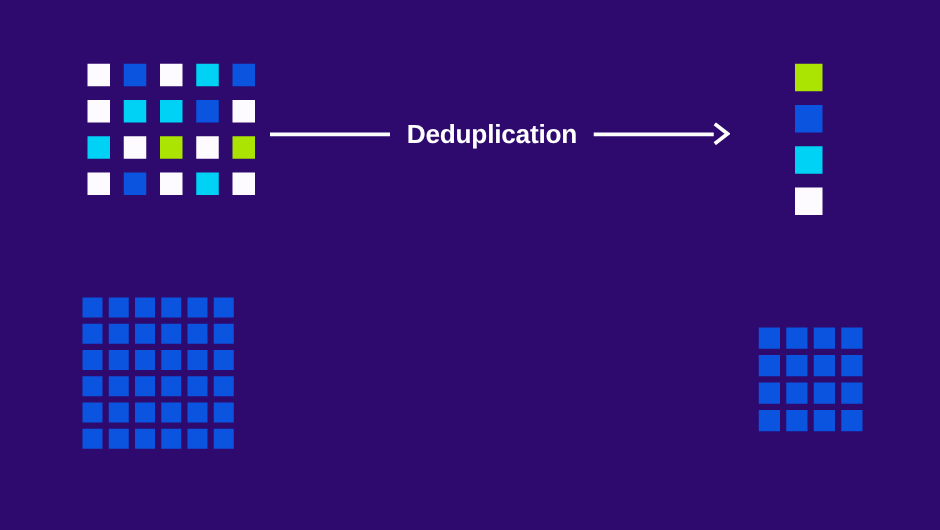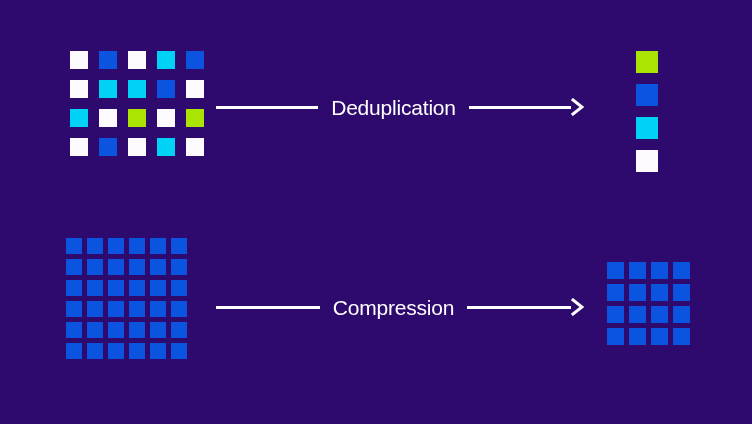--- a/index.html
+++ b/index.html
@@ -94,21 +94,21 @@
 
   .arrow-line {
     flex: 1 1 auto;
     height: 3px;
     background: #ffffff;
   }
   .arrow-label {
     flex: 0 0 auto;
     color: #ffffff;
     font-size: 21px;
-    font-weight: normal;
+    font-weight: bold;
     letter-spacing: -0.2px;
     white-space: nowrap;
     padding: 0 13px;
     line-height: 1;
   }
   .arrow-head {
     flex: 0 0 auto;
     width: 14px;
     height: 18px;
     margin-left: -1px;
@@ -191,28 +191,20 @@
       <div class="cell" style="background: rgb(11, 84, 224);"></div>
       <div class="cell" style="background: rgb(11, 84, 224);"></div>
       <div class="cell" style="background: rgb(11, 84, 224);"></div>
       <div class="cell" style="background: rgb(11, 84, 224);"></div>
       <div class="cell" style="background: rgb(11, 84, 224);"></div>
       <div class="cell" style="background: rgb(11, 84, 224);"></div>
       <div class="cell" style="background: rgb(11, 84, 224);"></div>
       <div class="cell" style="background: rgb(11, 84, 224);"></div>
     </div>
 
-  <div class="arrow-row" id="comp-arrow-row">
-    <span class="arrow-line"></span>
-    <span class="arrow-label">Compression</span>
-    <span class="arrow-line"></span>
-    <svg class="arrow-head" viewBox="0 0 14 18">
-      <polyline points="3,2 12,9 3,16" fill="none" stroke="#ffffff" stroke-width="3" stroke-linecap="square" stroke-linejoin="miter"></polyline>
-    </svg>
-  </div>
 
   <div class="grid" id="comp-result">
       <div class="cell" style="background: rgb(11, 84, 224);"></div>
       <div class="cell" style="background: rgb(11, 84, 224);"></div>
       <div class="cell" style="background: rgb(11, 84, 224);"></div>
       <div class="cell" style="background: rgb(11, 84, 224);"></div>
       <div class="cell" style="background: rgb(11, 84, 224);"></div>
       <div class="cell" style="background: rgb(11, 84, 224);"></div>
       <div class="cell" style="background: rgb(11, 84, 224);"></div>
       <div class="cell" style="background: rgb(11, 84, 224);"></div>

